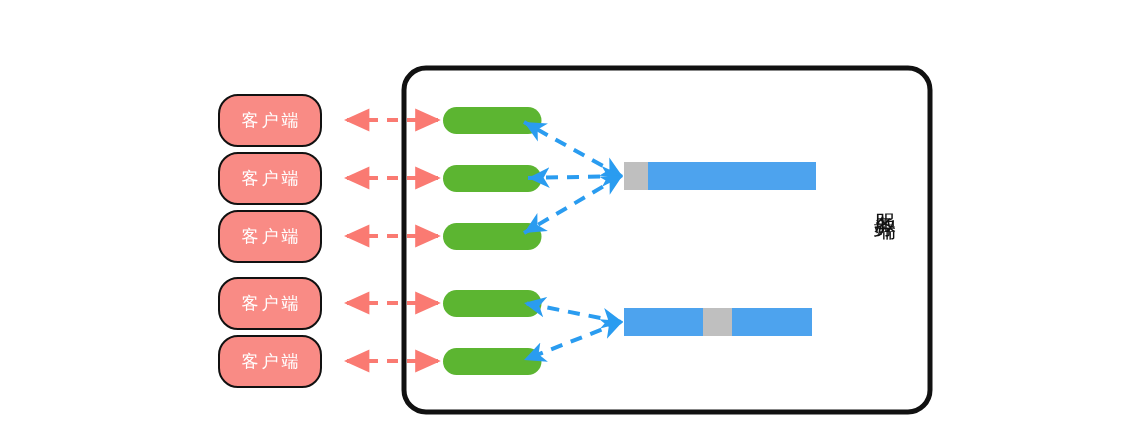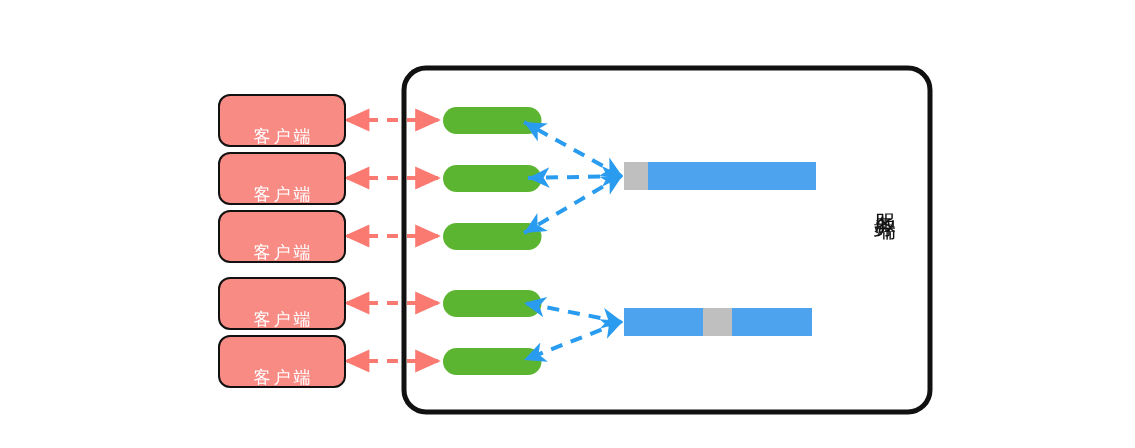--- a/index.html
+++ b/index.html
@@ -5,25 +5,25 @@
   html,body{margin:0;padding:0;background:#ffffff;}
   body{
     width:1135px;height:448px;position:relative;overflow:hidden;
     font-family:"DejaVu Sans","Liberation Sans",sans-serif;
   }
   #stage{position:absolute;left:0;top:0;width:1135px;height:448px;}
   #svg{position:absolute;left:0;top:0;width:1135px;height:448px;}
 
   .client-box{
     position:absolute;box-sizing:border-box;
-    width:128px;height:53px;
+    width:104px;height:53px;
     background:#f98b85;
     border:2.5px solid #111111;
-    border-radius:12px;
-    display:flex;align-items:flex-end;justify-content:center;
+    border-radius:20px;
+    display:flex;align-items:center;justify-content:center;
   }
   .client-label{
     color:#ffffff;font-size:17px;letter-spacing:3px;
     text-indent:3px;line-height:1;user-select:none;
   }
   .server-label{
     position:absolute;left:860px;top:196px;width:40px;
     color:#111111;font-size:22px;line-height:1.35;
     letter-spacing:2px;text-align:center;user-select:none;
     writing-mode:vertical-rl;text-orientation:upright;

